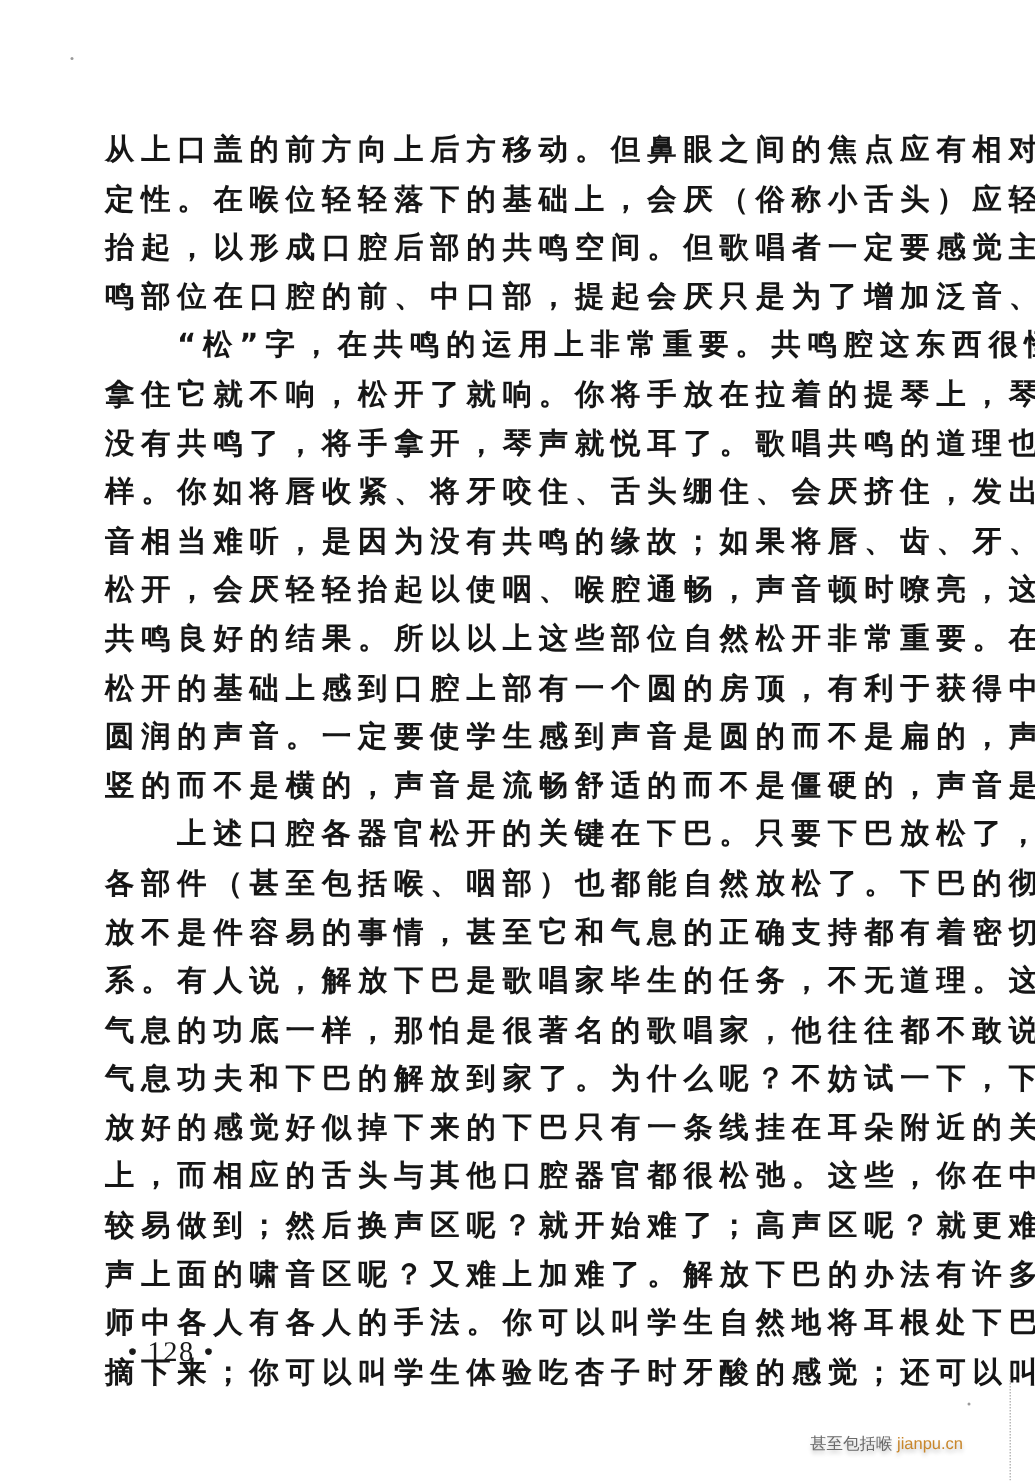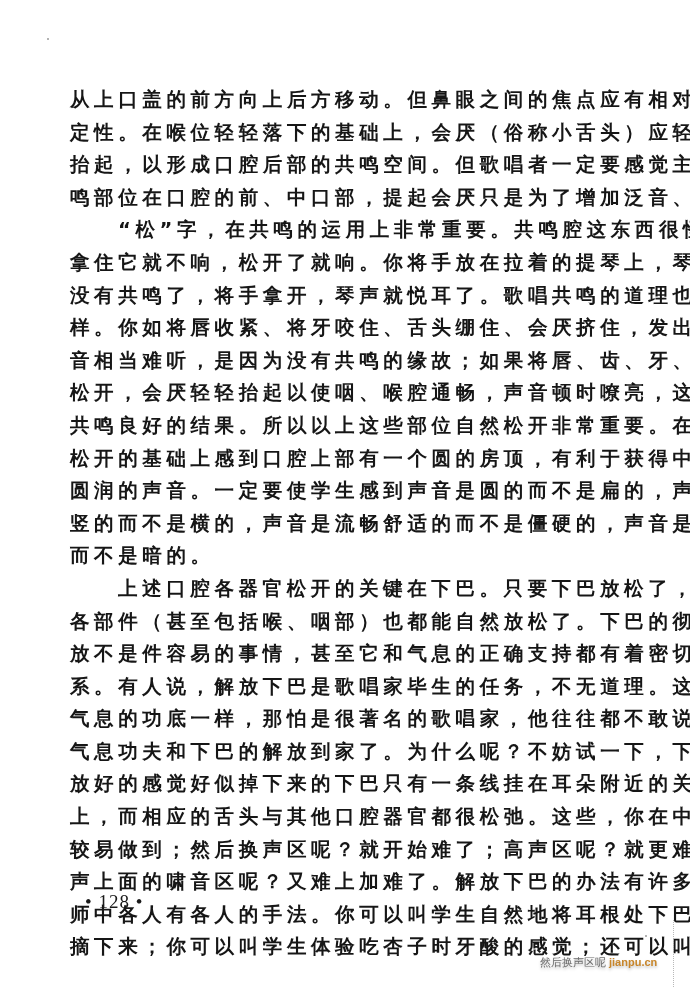--- a/index.html
+++ b/index.html
@@ -66,21 +66,20 @@
       top: 955px;
       font-size: 11px;
       color: #6a6a6a;
       text-shadow: 0 2px 3px rgba(0,0,0,0.25);
       white-space: nowrap;
     }
     .watermark .wm-site {
       color: #c8862a;
       font-family: "Liberation Sans", sans-serif;
       margin-left: 3px;
-      font-weight: bold;
     }
     .speck {
       position: absolute;
       width: 2px;
       height: 2px;
       background: #9a9a9a;
       border-radius: 1px;
     }
   </style>
 </head>
@@ -96,21 +95,20 @@
     <span class="line indent">“松”字，在共鸣的运用上非常重要。共鸣腔这东西很怪，你</span>
     <span class="line">拿住它就不响，松开了就响。你将手放在拉着的提琴上，琴声就</span>
     <span class="line">没有共鸣了，将手拿开，琴声就悦耳了。歌唱共鸣的道理也是一</span>
     <span class="line">样。你如将唇收紧、将牙咬住、舌头绷住、会厌挤住，发出的声</span>
     <span class="line">音相当难听，是因为没有共鸣的缘故；如果将唇、齿、牙、舌均</span>
     <span class="line">松开，会厌轻轻抬起以使咽、喉腔通畅，声音顿时嘹亮，这就是</span>
     <span class="line">共鸣良好的结果。所以以上这些部位自然松开非常重要。在自然</span>
     <span class="line">松开的基础上感到口腔上部有一个圆的房顶，有利于获得中声区</span>
     <span class="line">圆润的声音。一定要使学生感到声音是圆的而不是扁的，声音是</span>
     <span class="line">竖的而不是横的，声音是流畅舒适的而不是僵硬的，声音是响的</span>
-    <span class="line">而不是暗的。</span>
     <span class="line indent">上述口腔各器官松开的关键在下巴。只要下巴放松了，以上</span>
     <span class="line">各部件（甚至包括喉、咽部）也都能自然放松了。下巴的彻底解</span>
     <span class="line">放不是件容易的事情，甚至它和气息的正确支持都有着密切的关</span>
     <span class="line">系。有人说，解放下巴是歌唱家毕生的任务，不无道理。这就和</span>
     <span class="line">气息的功底一样，那怕是很著名的歌唱家，他往往都不敢说他的</span>
     <span class="line">气息功夫和下巴的解放到家了。为什么呢？不妨试一下，下巴解</span>
     <span class="line">放好的感觉好似掉下来的下巴只有一条线挂在耳朵附近的关节</span>
     <span class="line">上，而相应的舌头与其他口腔器官都很松弛。这些，你在中声区</span>
     <span class="line">较易做到；然后换声区呢？就开始难了；高声区呢？就更难了；高</span>
     <span class="line">声上面的啸音区呢？又难上加难了。解放下巴的办法有许多，教</span>
@@ -118,16 +116,16 @@
     <span class="line">摘下来；你可以叫学生体验吃杏子时牙酸的感觉；还可以叫他感</span>
   </div>
 
   <div class="page-number">• 128 •</div>
 
   <div class="scan-edge"></div>
   <div class="speck" style="left:47px; top:38px;"></div>
   <div class="speck" style="left:645px; top:935px;"></div>
 
   <div class="watermark">
-    <span>然后换声区呢</span><span class="wm-site">jianpu.cn</span>
+    <span>甚至包括喉</span><span class="wm-site">jianpu.cn</span>
   </div>
 
 </div>
 
 </body></html>

